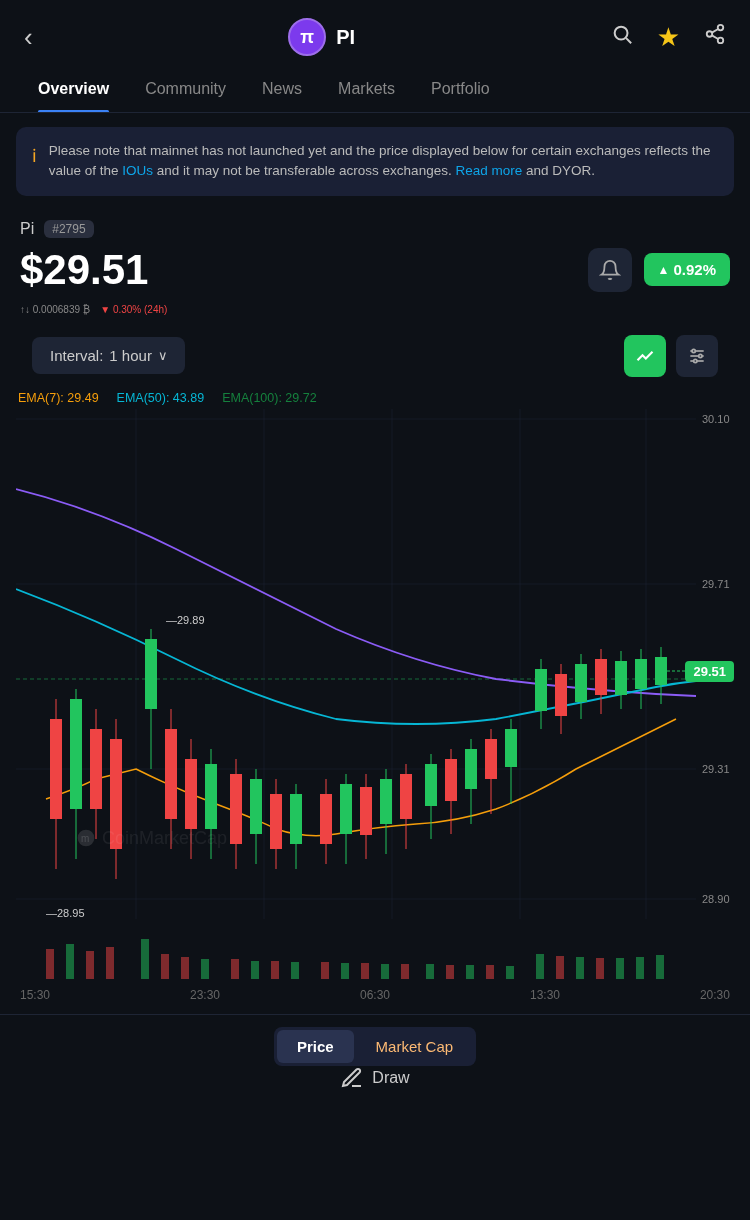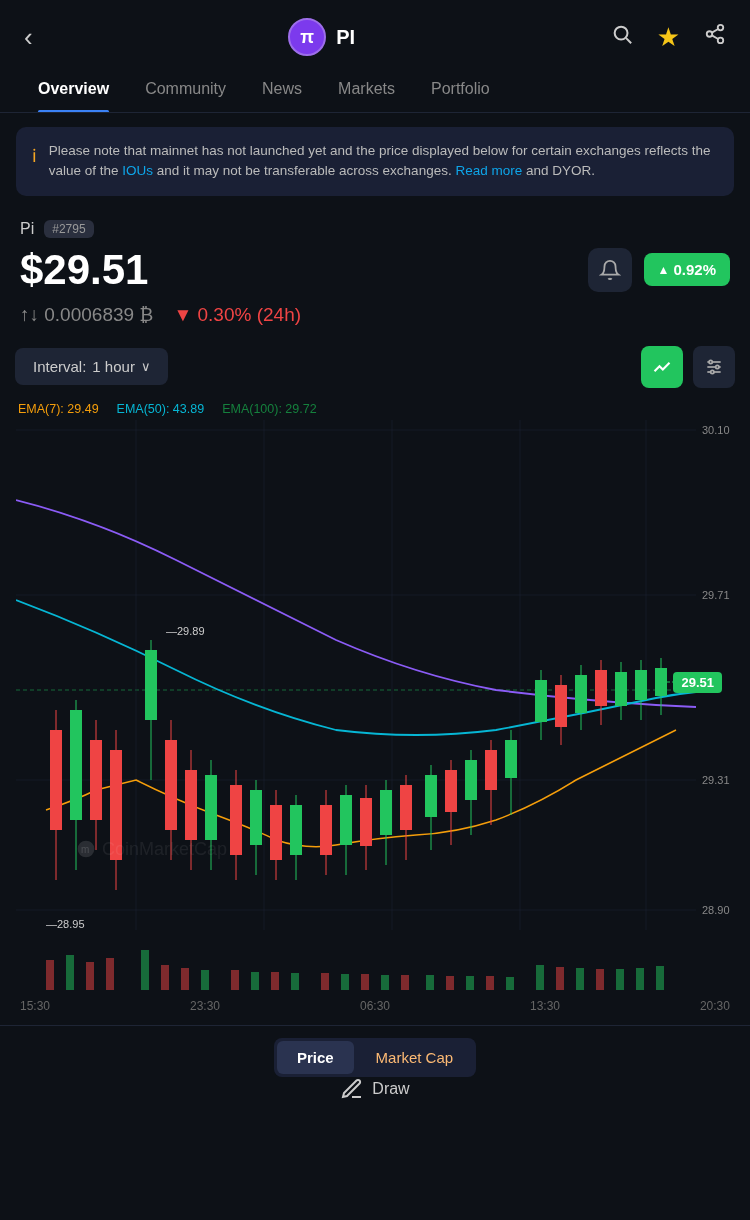--- a/index.html
+++ b/index.html
@@ -156,32 +156,32 @@
       border-radius: 8px;
       display: flex; align-items: center; gap: 4px;
     }
     .change-badge .arrow { font-size: 12px; }
 
     
     .btc-row {
       padding: 2px 20px 14px;
       display: flex;
       align-items: center;
-      gap: 20px;
-      font-size: 19px;
+      gap: 10px;
+      font-size: 10px;
       color: #888;
     }
     .btc-change {
       color: #ef4444;
       display: flex; align-items: center; gap: 2px;
     }
 
     
     .interval-row {
-      padding: 6px 15px 8px;
+      padding: 6px 32px 8px;
       display: flex;
       align-items: center;
       justify-content: space-between;
     }
     .interval-btn {
       background: #1e2535;
       border: none;
       border-radius: 8px;
       padding: 10px 18px;
       color: #ccc;
@@ -514,21 +514,21 @@
 
     <line x1="651" y1="262" x2="700" y2="262" stroke="#22c55e" stroke-width="1" stroke-dasharray="3,2"></line>
 
     <text x="686" y="14" fill="#888" font-size="11">30.10</text>
     <text x="686" y="179" fill="#888" font-size="11">29.71</text>
     <text x="686" y="364" fill="#888" font-size="11">29.31</text>
     <text x="686" y="494" fill="#888" font-size="11">28.90</text>
   </svg>
 
   
-  <div class="current-price-tag" style="top: 252px; right: 12px;">
+  <div class="current-price-tag" style="top: 252px; right: 0px;">
     <span>29.51</span>
   </div>
 
   
   <div class="watermark">
     <svg width="20" height="20" viewBox="0 0 24 24" fill="rgba(255,255,255,0.12)">
       <circle cx="12" cy="12" r="10"></circle>
       <text x="6" y="17" font-size="12" fill="rgba(255,255,255,0.15)">m</text>
     </svg>
     <span>CoinMarketCap</span>

